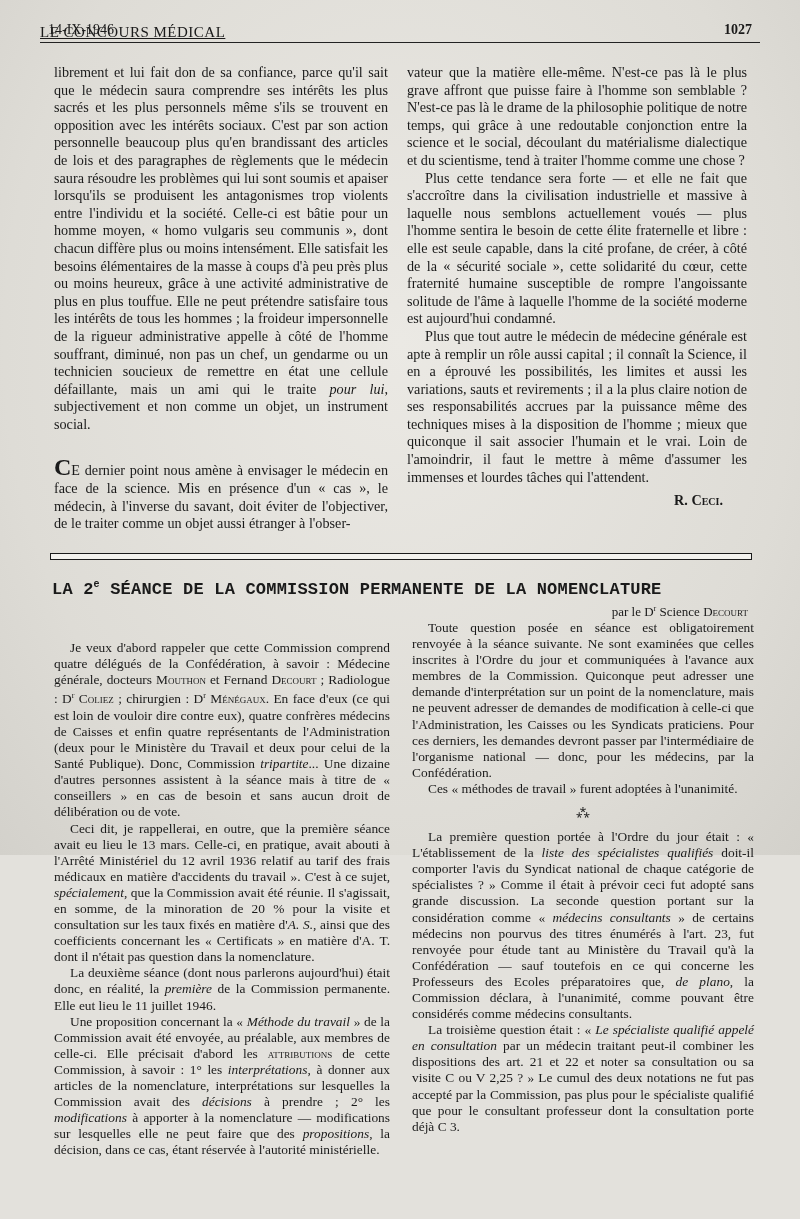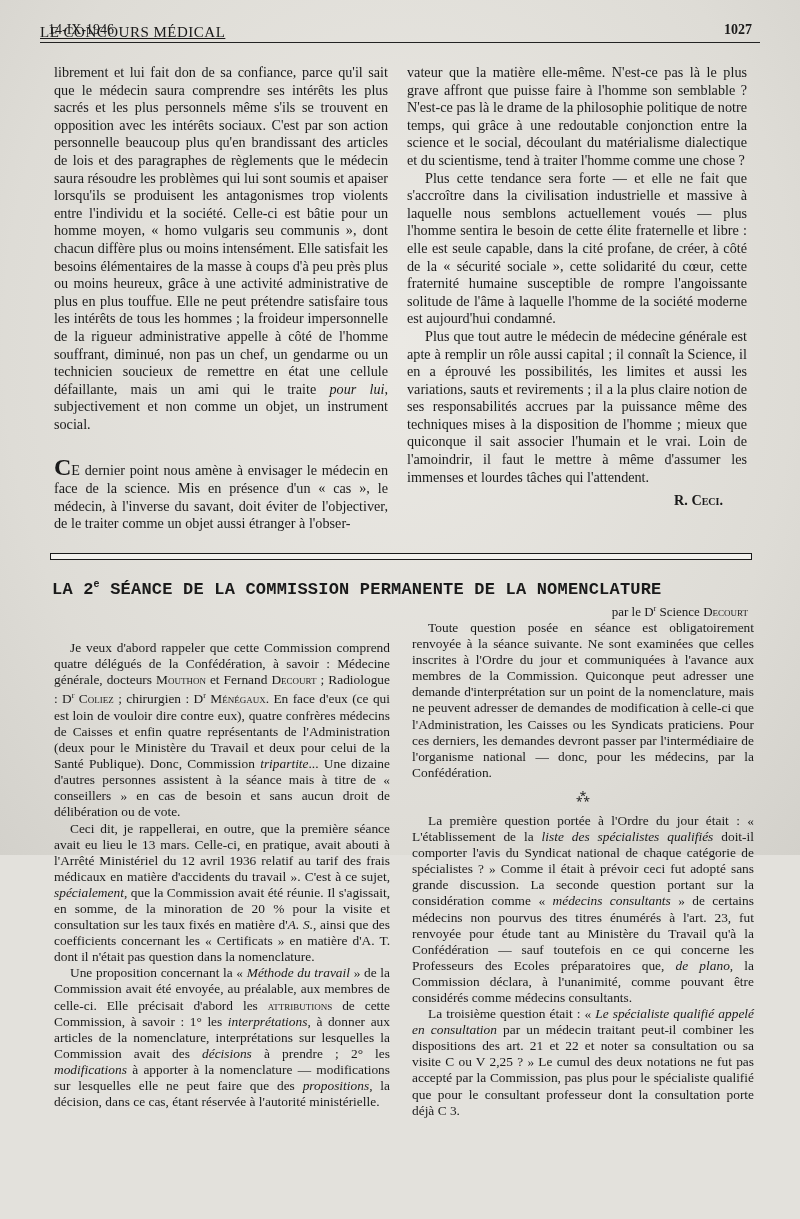--- a/index.html
+++ b/index.html
@@ -88,23 +88,25 @@
   </div>
 
   <div class="double-rule"></div>
 
   <div class="article-title"><span>LA 2</span><sup>e</sup><span> SÉANCE DE LA COMMISSION PERMANENTE DE LA NOMENCLATURE</span></div>
   <div class="byline"><span>par le D</span><sup>r</sup><span> Science </span><span class="sc">Decourt</span></div>
 
   <div class="col2" style="left:54px; top:640px; width:336px;">
     <p class="indent"><span>Je veux d'abord rappeler que cette Commission comprend quatre délégués de la Confédération, à savoir : Médecine générale, docteurs </span><span class="sc">Mouthon</span><span> et Fernand </span><span class="sc">Decourt</span><span> ; Radiologue : D</span><sup style="font-size:8px">r</sup><span class="sc"> Coliez</span><span> ; chirurgien : D</span><sup style="font-size:8px">r</sup><span class="sc"> Ménégaux</span><span>. En face d'eux (ce qui est loin de vouloir dire contre eux), quatre confrères médecins de Caisses et enfin quatre représentants de l'Administration (deux pour le Ministère du Travail et deux pour celui de la Santé Publique). Donc, Commission </span><i>tripartite</i><span>... Une dizaine d'autres personnes assistent à la séance mais à titre de « conseillers » en cas de besoin et sans aucun droit de délibération ou de vote.</span></p>
     <p class="indent"><span>Ceci dit, je rappellerai, en outre, que la première séance avait eu lieu le 13 mars. Celle-ci, en pratique, avait abouti à l'Arrêté Ministériel du 12 avril 1936 relatif au tarif des frais médicaux en matière d'accidents du travail ». C'est à ce sujet, </span><i>spécialement</i><span>, que la Commission avait été réunie. Il s'agissait, en somme, de la minoration de 20 % pour la visite et consultation sur les taux fixés en matière d'</span><i>A. S.</i><span>, ainsi que des coefficients concernant les « Certificats » en matière d'A. T. dont il n'était pas question dans la nomenclature.</span></p>
+    <p class="indent"><span>La deuxième séance (dont nous parlerons aujourd'hui) était donc, en réalité, la </span><i>première</i><span> de la Commission permanente. Elle eut lieu le 11 juillet 1946.</span></p>
     <p class="indent"><span>Une proposition concernant la « </span><i>Méthode du travail</i><span> » de la Commission avait été envoyée, au préalable, aux membres de celle-ci. Elle précisait d'abord les </span><span class="sc">attributions</span><span> de cette Commission, à savoir : 1° les </span><i>interprétations</i><span>, à donner aux articles de la nomenclature, interprétations sur lesquelles la Commission avait des </span><i>décisions</i><span> à prendre ; 2° les </span><i>modifications</i><span> à apporter à la nomenclature — modifications sur lesquelles elle ne peut faire que des </span><i>propositions</i><span>, la décision, dans ce cas, étant réservée à l'autorité ministérielle.</span></p>
   </div>
 
   <div class="col2" style="left:412px; top:620px; width:342px;">
     <p class="indent">Toute question posée en séance est obligatoirement renvoyée à la séance suivante. Ne sont examinées que celles inscrites à l'Ordre du jour et communiquées à l'avance aux membres de la Commission. Quiconque peut adresser une demande d'interprétation sur un point de la nomenclature, mais ne peuvent adresser de demandes de modification à celle-ci que l'Administration, les Caisses ou les Syndicats praticiens. Pour ces derniers, les demandes devront passer par l'intermédiaire de l'organisme national — donc, pour les médecins, par la Confédération.</p>
+    <p class="indent">Ces « méthodes de travail » furent adoptées à l'unanimité.</p>
     <p class="asterism">⁂</p>
     <p class="indent"><span>La première question portée à l'Ordre du jour était : « L'établissement de la </span><i>liste des spécialistes qualifiés</i><span> doit-il comporter l'avis du Syndicat national de chaque catégorie de spécialistes ? » Comme il était à prévoir ceci fut adopté sans grande discussion. La seconde question portant sur la considération comme « </span><i>médecins consultants</i><span> » de certains médecins non pourvus des titres énumérés à l'art. 23, fut renvoyée pour étude tant au Ministère du Travail qu'à la Confédération — sauf toutefois en ce qui concerne les Professeurs des Ecoles préparatoires que, </span><i>de plano</i><span>, la Commission déclara, à l'unanimité, comme pouvant être considérés comme médecins consultants.</span></p>
     <p class="indent"><span>La troisième question était : « </span><i>Le spécialiste qualifié appelé en consultation</i><span> par un médecin traitant peut-il combiner les dispositions des art. 21 et 22 et noter sa consultation ou sa visite C ou V 2,25 ? » Le cumul des deux notations ne fut pas accepté par la Commission, pas plus pour le spécialiste qualifié que pour le consultant professeur dont la consultation porte déjà C 3.</span></p>
   </div>
 
 </div>
 
 </body></html>

